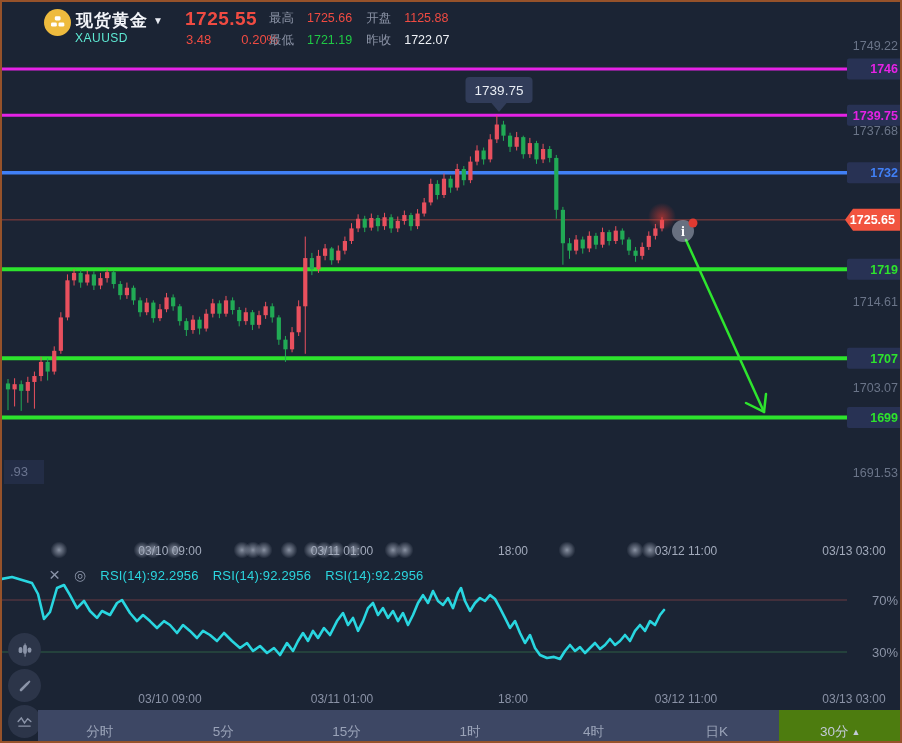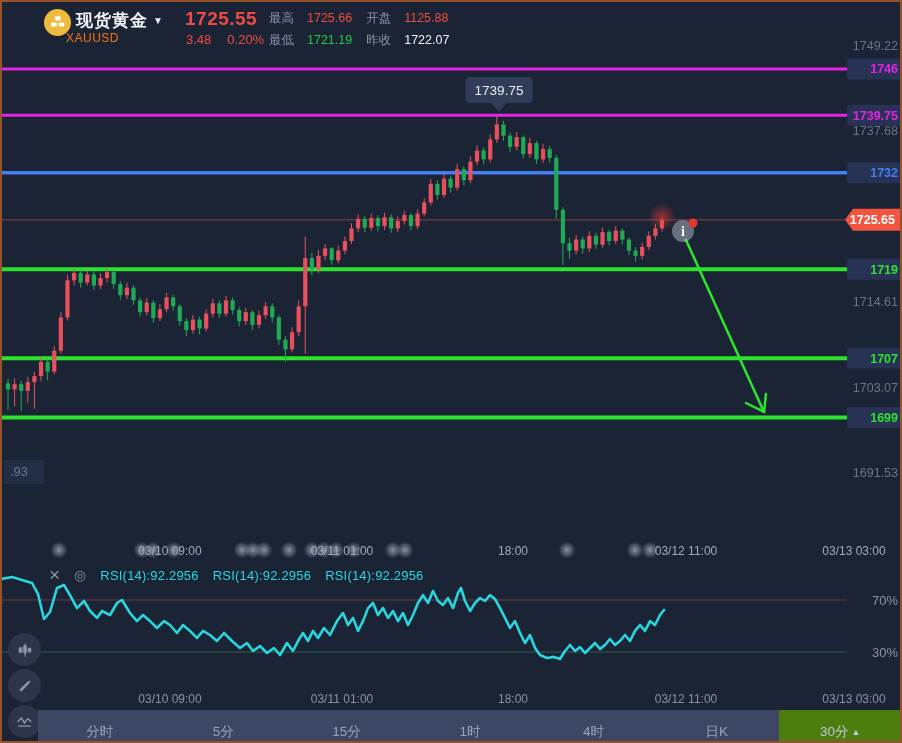--- a/index.html
+++ b/index.html
@@ -6,23 +6,23 @@
   *{box-sizing:border-box;}
   .screen{position:relative;width:902px;height:743px;background:#1b2434;border:2px solid #96522a;overflow:hidden;
           font-family:"Liberation Sans",sans-serif;}
   #chart-svg{position:absolute;left:0;top:0;width:898px;height:739px;}
   
   .hdr{position:absolute;left:0;top:0;width:100%;height:52px;}
   .coin{position:absolute;left:42px;top:7px;width:27px;height:27px;border-radius:50%;background:#eebB3e;
         display:flex;align-items:center;justify-content:center;}
   .symname{position:absolute;left:74px;top:7px;font-size:17px;font-weight:bold;color:#f2f4f8;letter-spacing:1px;}
   .symname .dd{font-size:10px;margin-left:5px;color:#e8ebf2;vertical-align:2px;}
-  .symcode{position:absolute;left:64px;top:29px;font-size:12px;color:#f97316;letter-spacing:.5px;}
+  .symcode{position:absolute;left:73px;top:29px;font-size:12px;color:#5eead4;letter-spacing:.5px;}
   .bigprice{position:absolute;left:183px;top:6px;font-size:19px;font-weight:bold;color:#f04b42;letter-spacing:.5px;}
-  .chgrow{position:absolute;left:184px;top:30px;font-size:13px;color:#f04b42;display:flex;gap:16px;}
+  .chgrow{position:absolute;left:184px;top:30px;font-size:13px;color:#f04b42;display:flex;gap:30px;}
   .stats{position:absolute;left:267px;top:8px;display:grid;grid-template-columns:auto auto;column-gap:14px;row-gap:5px;}
   .stat{font-size:12.5px;white-space:nowrap;}
   .stat .lb{color:#8b93a6;margin-right:13px;}
   
   .rsi-head{position:absolute;left:47px;top:563px;display:flex;align-items:center;gap:14px;height:20px;}
   .rsi-head .xicon{color:#8b94a8;font-size:19px;line-height:18px;cursor:default;}
   .rsi-head .gicon{color:#8b94a8;font-size:14px;line-height:18px;}
   .rsi-lbl{color:#2bd5de;font-size:13px;letter-spacing:.2px;}
   
   .side-tools{position:absolute;left:6px;top:631px;width:34px;}

